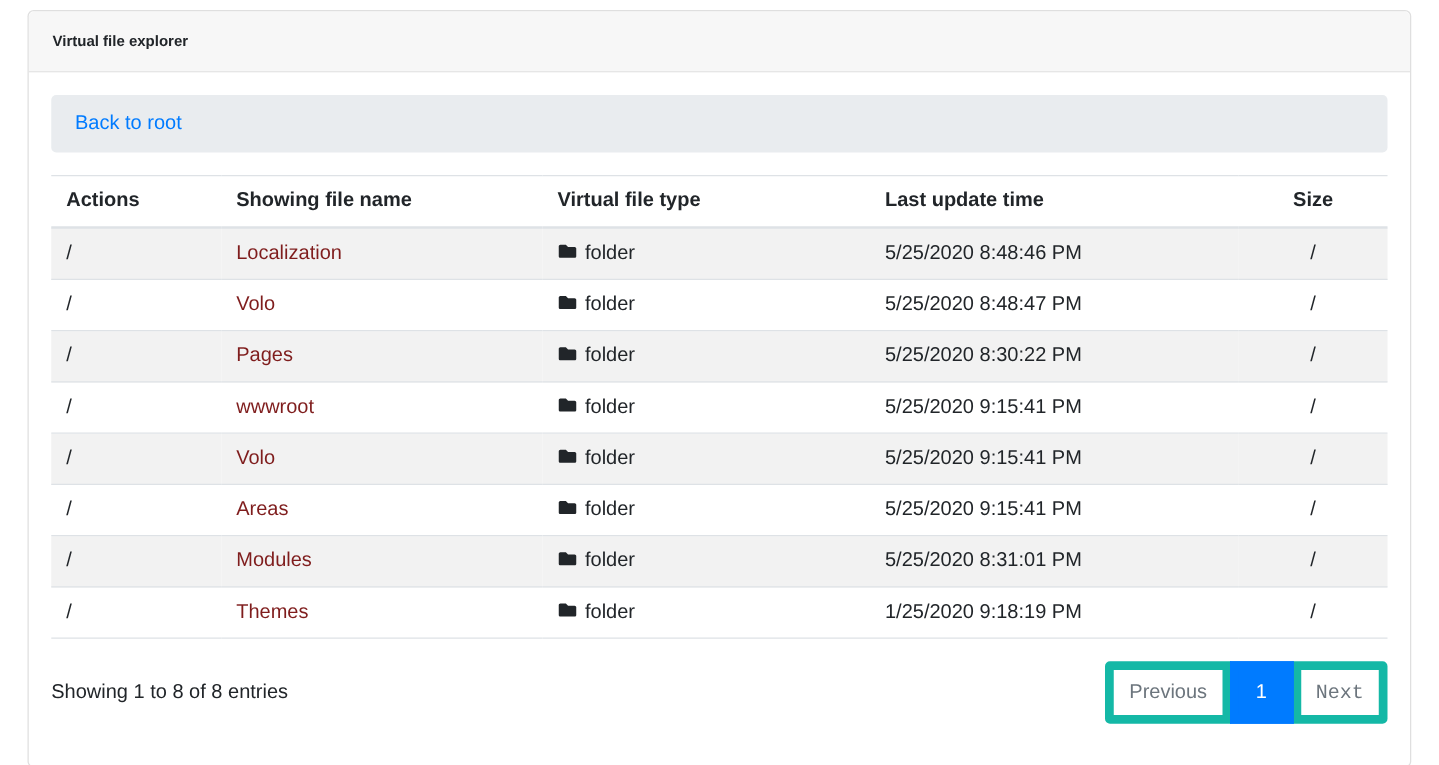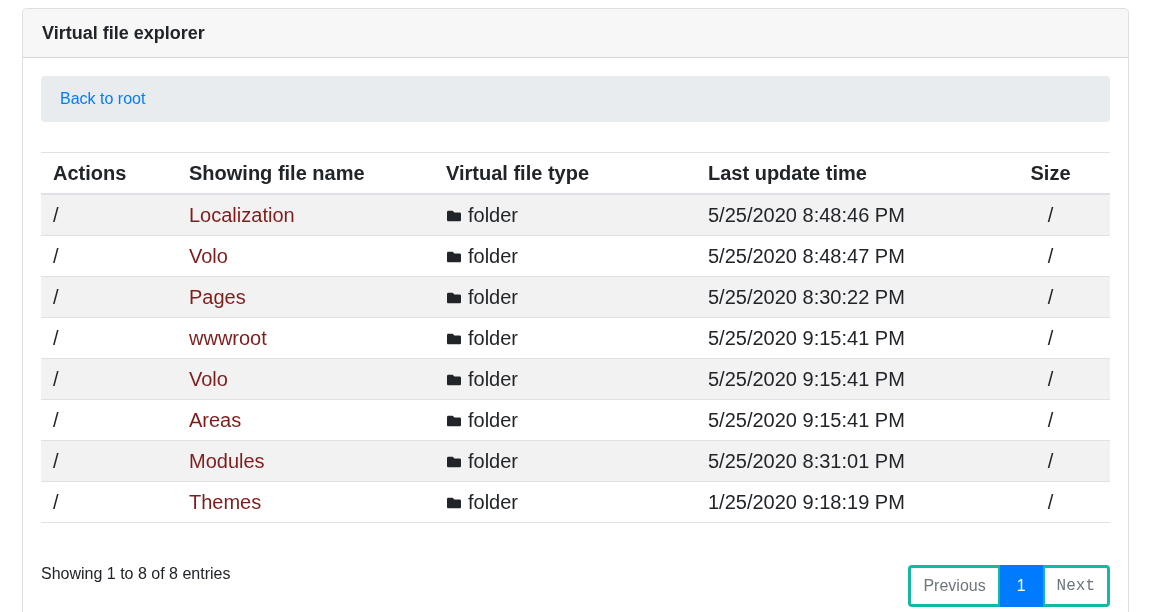--- a/index.html
+++ b/index.html
@@ -17,42 +17,42 @@
     background: #ffffff;
     border: 1px solid rgba(0,0,0,.125);
     border-radius: 5px;
     min-height: 595px;
   }
   .card-header {
     background: rgba(0,0,0,.03);
     border-bottom: 1px solid rgba(0,0,0,.125);
     border-radius: 5px 5px 0 0;
     padding: 13px 19px;
-    font-size: 18px;
+    font-size: 12px;
     font-weight: bold;
     line-height: 22px;
   }
   .card-body { padding: 18px 18px 34px 18px; }
   .nav-bar {
     background: #e9ecef;
     border-radius: 4px;
     padding: 12px 19px;
     line-height: 22px;
-    margin-bottom: 30px;
+    margin-bottom: 18px;
   }
   .nav-bar a {
     color: #007bff;
     text-decoration: none;
     cursor: pointer;
   }
   table.file-table {
     width: 100%;
     border-collapse: collapse;
     border-bottom: 1px solid #dee2e6;
-    font-size: 20px;
+    font-size: 16px;
   }
   .file-table th {
     text-align: left;
     font-weight: bold;
     padding: 10px 12px;
     border-top: 1px solid #dee2e6;
     border-bottom: 2px solid #dee2e6;
     line-height: 20px;
     white-space: nowrap;
   }
@@ -84,26 +84,25 @@
     margin-top: 18px;
     gap: 38px;
   }
   .entries-info { color: #212529; }
   .pagination { display: flex; }
   .page-btn {
     display: inline-block;
     padding: 8px 12px;
     line-height: 20px;
     background: #ffffff;
-    border: 3px solid #14b8a6;
+    border: 7px solid #14b8a6;
     color: #6c757d;
     margin-left: -1px;
     cursor: pointer;
     user-select: none;
-    margin-top: 24px;
   }
   .page-btn.first { border-radius: 4px 0 0 4px; margin-left: 0; }
   .page-btn.last { border-radius: 0 4px 4px 0; font-family: Liberation Mono, monospace; }
   .page-btn.active {
     background: #007bff;
     border-color: #007bff;
     color: #ffffff;
     padding: 8px 14px;
     position: relative;
     z-index: 1;

